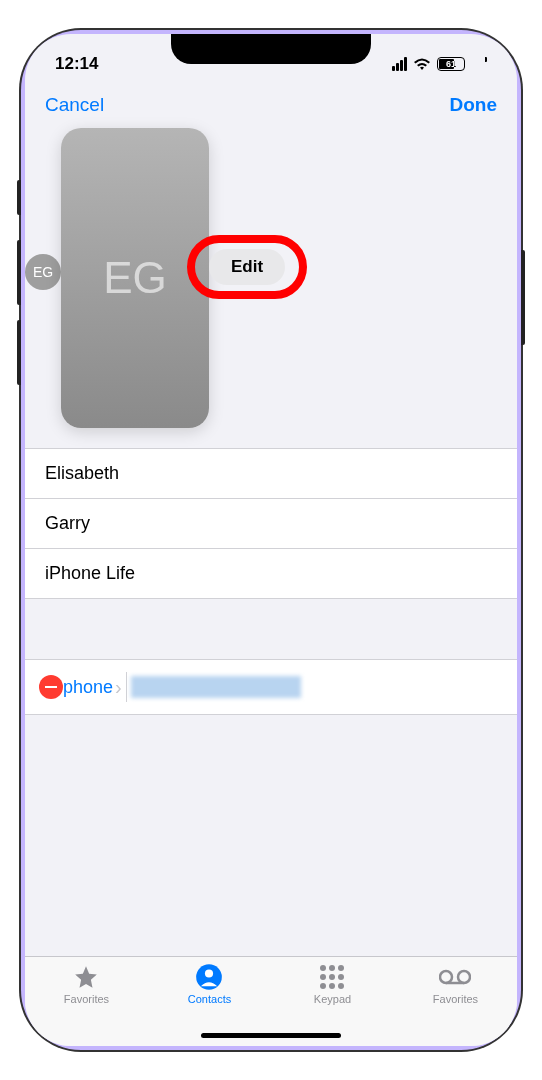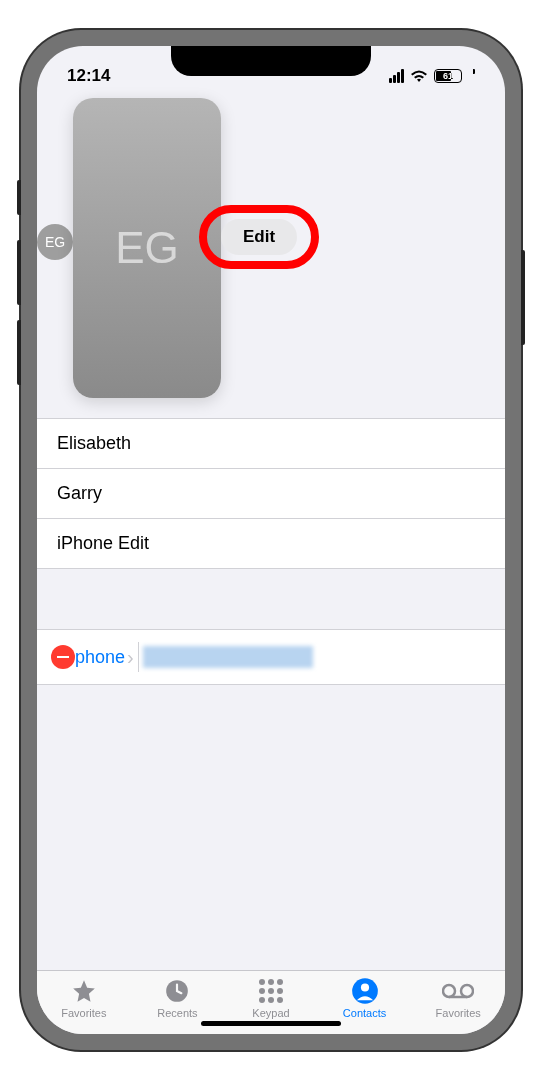--- a/index.html
+++ b/index.html
@@ -11,23 +11,23 @@
     body {
       background: #fff;
       display: flex;
       justify-content: center;
       align-items: center;
       min-height: 1080px;
     }
     .phone-frame {
       width: 500px;
       height: 1020px;
-      background: #737373;
+      background: #c4b5fd;
       border-radius: 60px;
-      padding: 16px;
+      padding: 4px;
       position: relative;
       box-shadow: 0 0 0 2px #333;
     }
     .side-button-left-1 { position: absolute; left: -4px; top: 150px; width: 4px; height: 35px; background: #222; border-radius: 2px 0 0 2px; }
     .side-button-left-2 { position: absolute; left: -4px; top: 210px; width: 4px; height: 65px; background: #222; border-radius: 2px 0 0 2px; }
     .side-button-left-3 { position: absolute; left: -4px; top: 290px; width: 4px; height: 65px; background: #222; border-radius: 2px 0 0 2px; }
     .side-button-right { position: absolute; right: -4px; top: 220px; width: 4px; height: 95px; background: #222; border-radius: 0 2px 2px 0; }
     .screen {
       width: 100%;
       height: 100%;
@@ -62,21 +62,21 @@
       align-items: center;
       gap: 6px;
     }
     .signal-bars { display: flex; gap: 1px; align-items: flex-end; }
     .signal-bars span { width: 3px; background: #000; border-radius: 1px; }
     .signal-bars span:nth-child(1) { height: 5px; }
     .signal-bars span:nth-child(2) { height: 8px; }
     .signal-bars span:nth-child(3) { height: 11px; }
     .signal-bars span:nth-child(4) { height: 14px; }
     .wifi-icon { width: 18px; height: 14px; }
-    .battery-wrap { display: flex; gap: 11px; }
+    .battery-wrap { display: flex; gap: 20px; }
     .battery-body {
       width: 28px; height: 14px;
       border: 1.5px solid #000; border-radius: 4px;
       padding: 1px; position: relative;
       display: flex; align-items: center;
     }
     .battery-fill { width: 61%; height: 100%; background: #000; border-radius: 1px; }
     .battery-text { position: absolute; left: 50%; top: 50%; transform: translate(-50%, -50%); font-size: 9px; color: #fff; font-weight: 700; mix-blend-mode: difference; }
     .battery-tip { width: 2px; height: 5px; background: #000; border-radius: 0 1px 1px 0; }
     .nav-bar {
@@ -197,21 +197,21 @@
       padding: 2px 6px;
       filter: blur(2px);
       font-size: 17px;
       width: 170px;
       height: 22px;
     }
     .add-phone-label { color: #000; }
     .tab-bar {
       position: absolute;
       bottom: 0; left: 0; right: 0;
-      height: 64px;
+      height: 90px;
       background: rgba(248,248,248,0.94);
       border-top: 0.5px solid #c7c7cc;
       display: flex;
       justify-content: space-around;
       padding-top: 6px;
     }
     .tab-item {
       display: flex;
       flex-direction: column;
       align-items: center;
@@ -265,34 +265,38 @@
         <div class="battery-wrap">
           <div class="battery-body">
             <div class="battery-fill"></div>
             <div class="battery-text">61</div>
           </div>
           <div class="battery-tip"></div>
         </div>
       </div>
     </div>
 
+    <div class="nav-bar">
+      <div class="nav-cancel">Cancel</div>
+      <div class="nav-done">Done</div>
+    </div>
 
     <div class="poster-area">
       <div class="small-avatar">EG</div>
       <div class="poster-card">EG</div>
       <div class="edit-pill-wrap">
         <div class="edit-pill">Edit</div>
         <div class="red-circle"></div>
       </div>
     </div>
 
     <div class="form-section">
       <div class="form-row">Elisabeth</div>
       <div class="form-row">Garry</div>
-      <div class="form-row">iPhone Edit</div>
+      <div class="form-row">iPhone Life</div>
     </div>
 
     <div class="spacer"></div>
 
     <div class="form-section">
       <div class="phone-row">
         <div class="minus-circle"></div>
         <span class="phone-label">phone</span>
         <span class="chevron">›</span>
         <div class="label-divider"></div>
@@ -302,57 +306,48 @@
 
     <div class="tab-bar">
       <div class="tab-item">
         <div class="tab-icon">
           <svg width="26" height="26" viewBox="0 0 24 24">
               <path fill="#8e8e93" d="M12 2l2.9 6.9L22 9.7l-5.5 4.9L18 22l-6-3.5L6 22l1.5-7.4L2 9.7l7.1-.8z"></path>
             </svg>
         </div>
         <span>Favorites</span>
       </div>
-      <div class="tab-item">
-        <div class="tab-icon">
-          <svg width="26" height="26" viewBox="0 0 24 24">
-              <circle cx="12" cy="12" r="10" fill="#8e8e93"></circle>
-              <path d="M12 6v6l4 2" stroke="#f8f8f8" stroke-width="2" fill="none" stroke-linecap="round"></path>
-            </svg>
-        </div>
-        <span>Recents</span>
-      </div>
-      <div class="tab-item">
-        <div class="tab-icon">
-          <div class="keypad-dots">
-              <span></span>
-              <span></span>
-              <span></span>
-              <span></span>
-              <span></span>
-              <span></span>
-              <span></span>
-              <span></span>
-              <span></span>
-            </div>
-        </div>
-        <span>Keypad</span>
-      </div>
       <div class="tab-item active">
         <div class="tab-icon">
           <svg width="28" height="28" viewBox="0 0 24 24">
               <circle cx="12" cy="12" r="11" fill="#007aff"></circle>
               <circle cx="12" cy="9" r="3.5" fill="#fff"></circle>
               <path d="M5 20 Q12 13 19 20" fill="#fff"></path>
             </svg>
         </div>
         <span>Contacts</span>
       </div>
       <div class="tab-item">
         <div class="tab-icon">
+          <div class="keypad-dots">
+              <span></span>
+              <span></span>
+              <span></span>
+              <span></span>
+              <span></span>
+              <span></span>
+              <span></span>
+              <span></span>
+              <span></span>
+            </div>
+        </div>
+        <span>Keypad</span>
+      </div>
+      <div class="tab-item">
+        <div class="tab-icon">
           <svg width="32" height="16" viewBox="0 0 32 16">
               <circle cx="7" cy="8" r="6" fill="none" stroke="#8e8e93" stroke-width="2.5"></circle>
               <circle cx="25" cy="8" r="6" fill="none" stroke="#8e8e93" stroke-width="2.5"></circle>
               <line x1="7" y1="14" x2="25" y2="14" stroke="#8e8e93" stroke-width="2.5"></line>
             </svg>
         </div>
         <span>Favorites</span>
       </div>
     </div>
 

